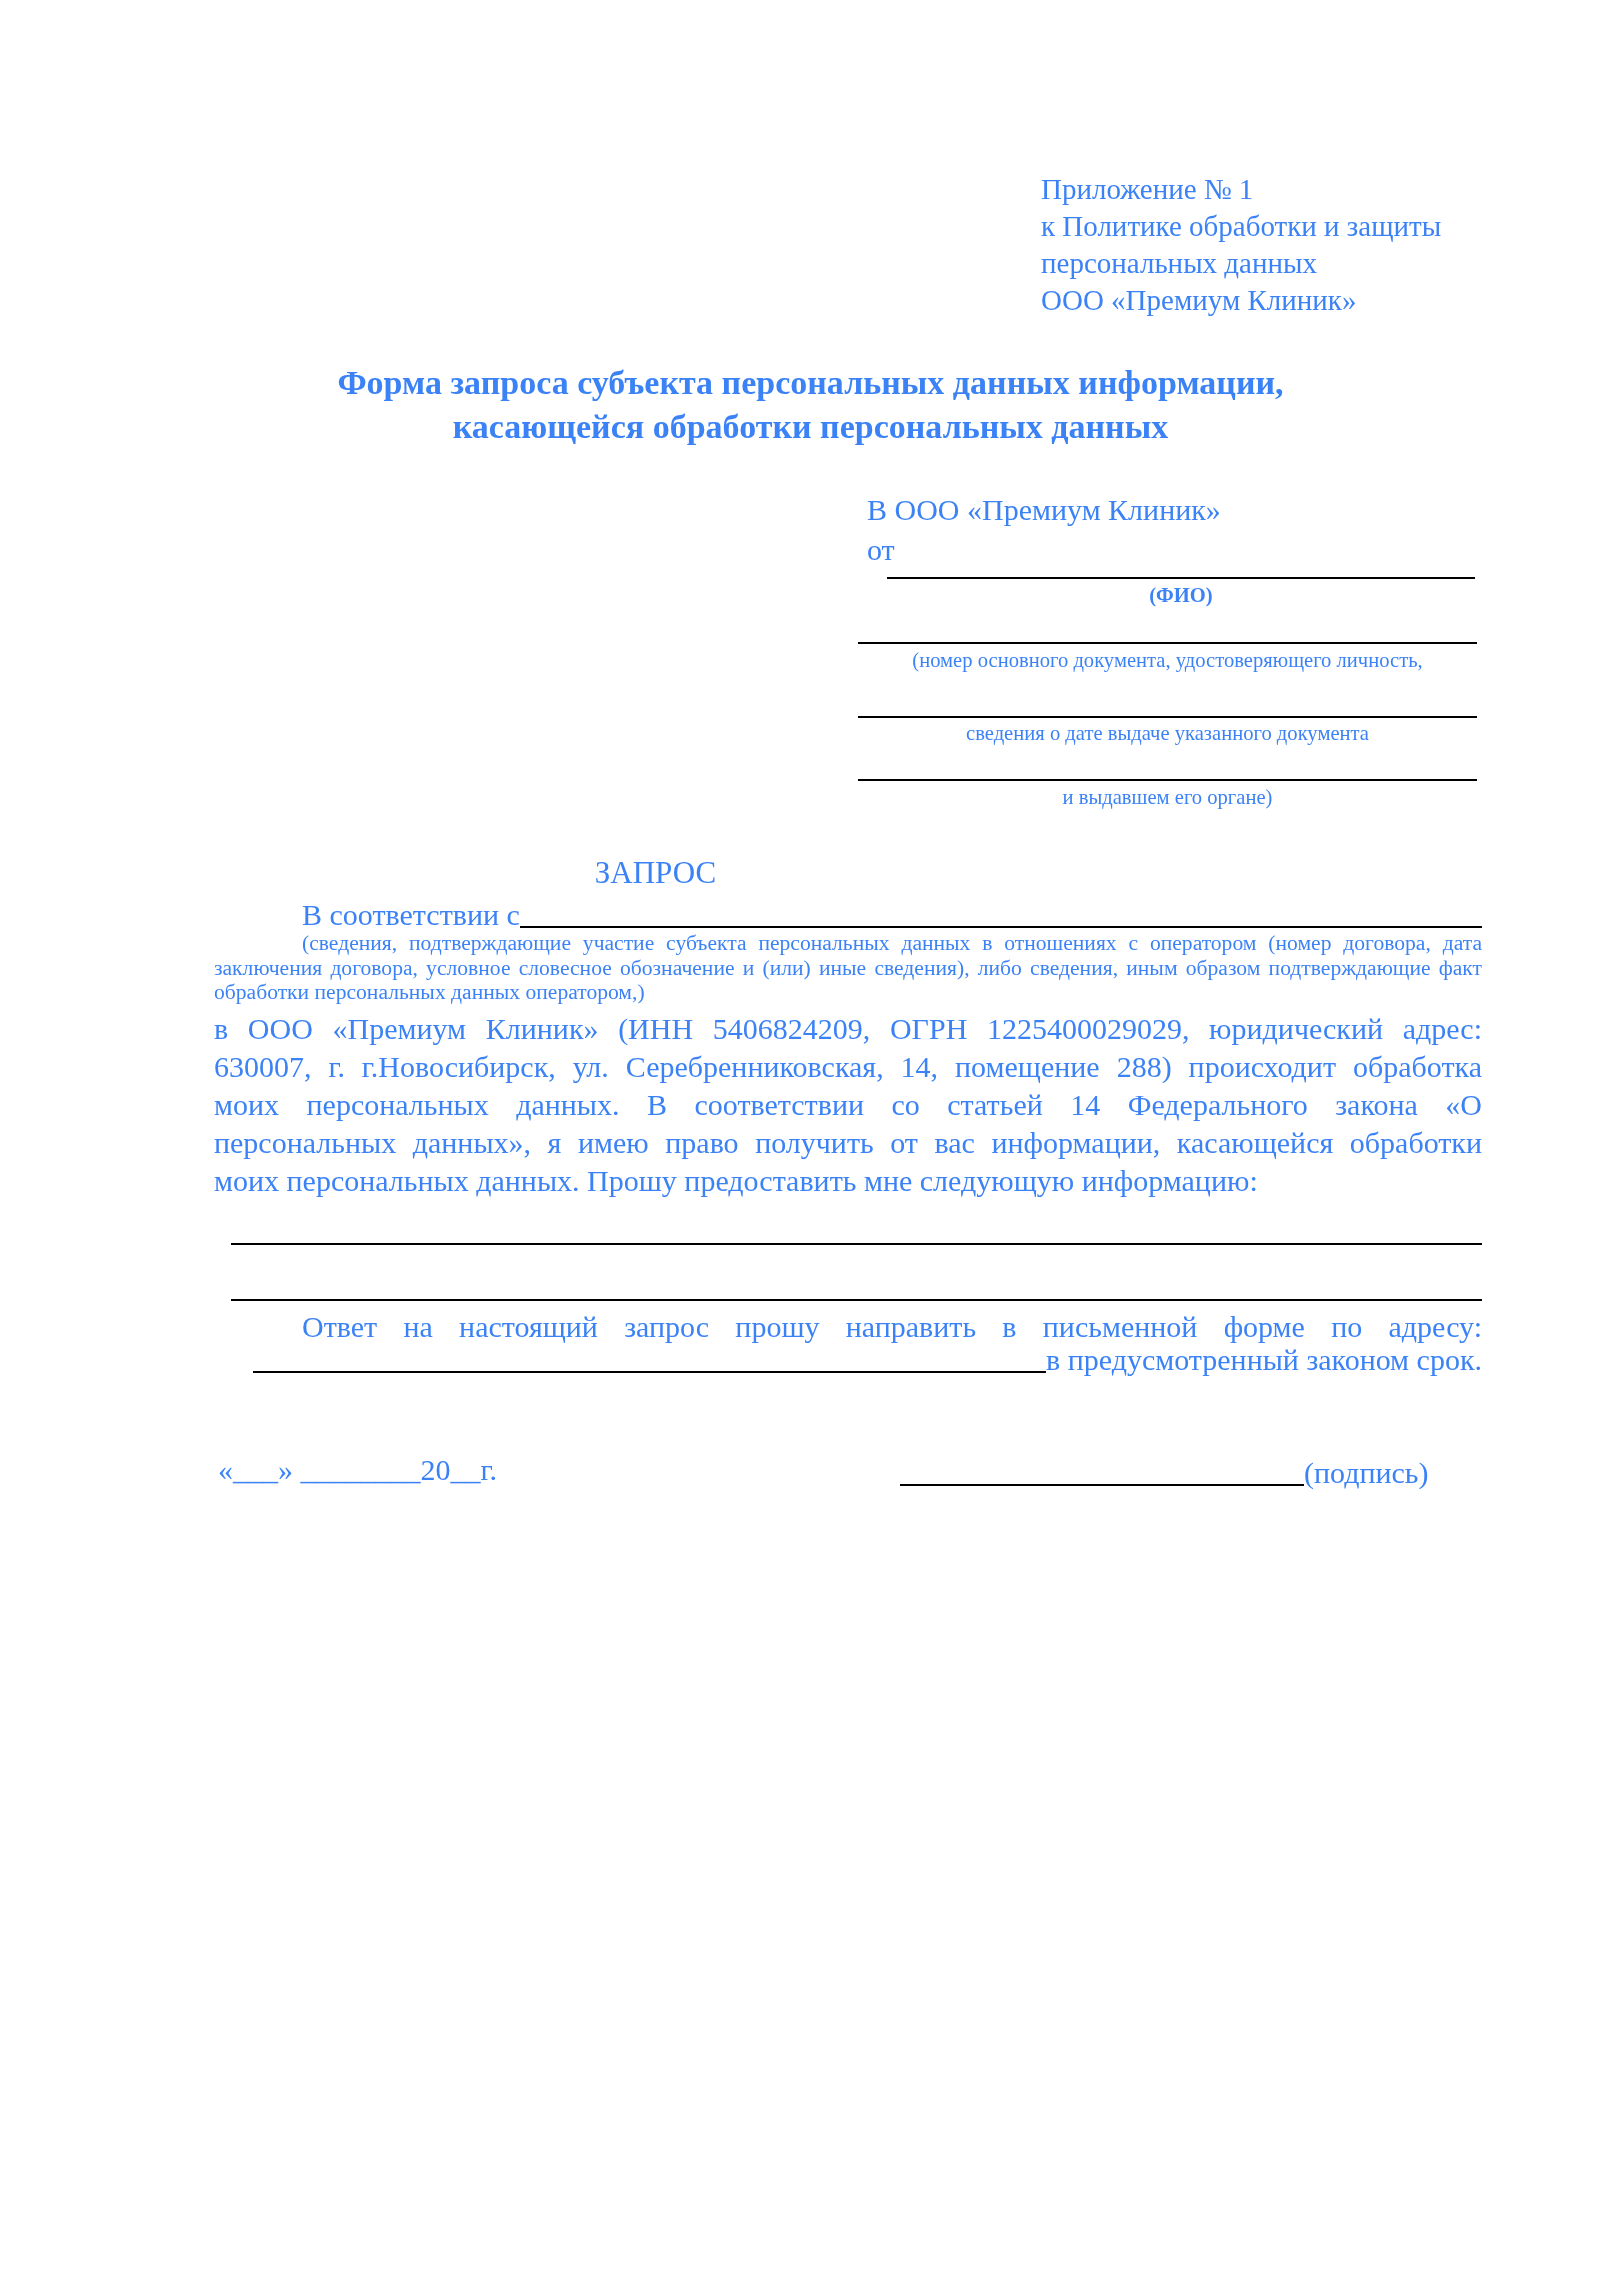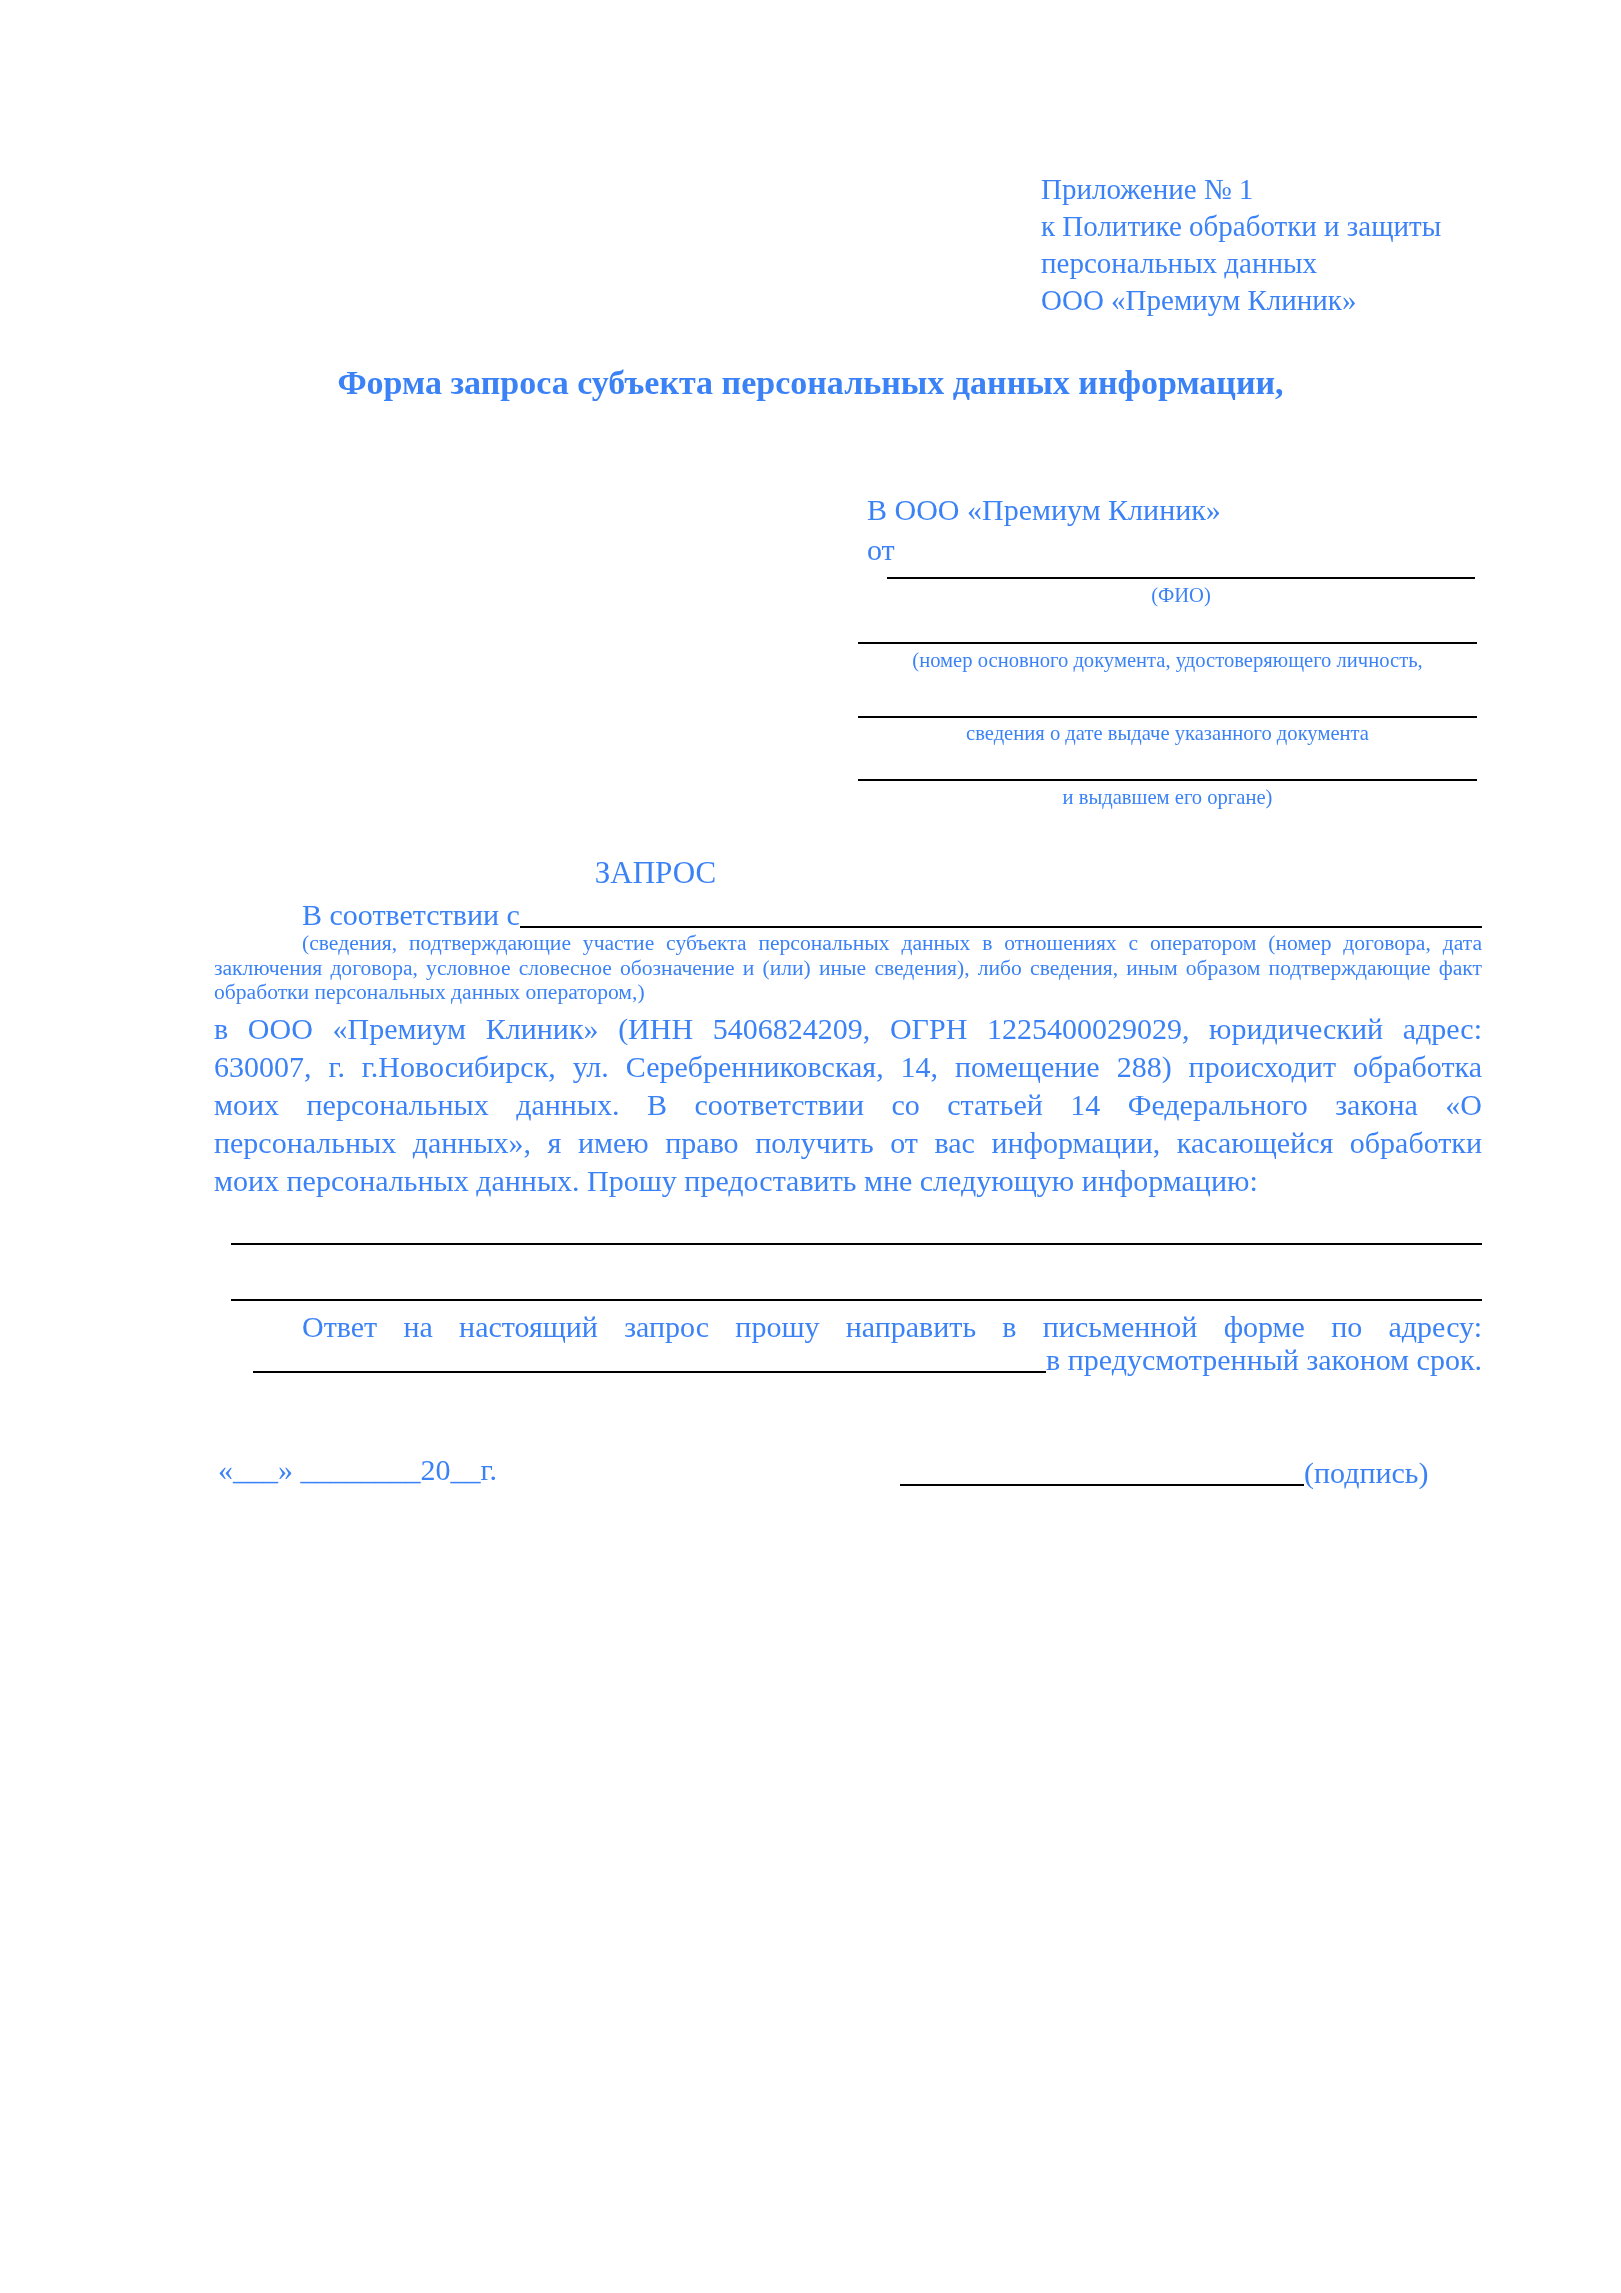--- a/index.html
+++ b/index.html
@@ -43,27 +43,28 @@
 
   <div class="header-block">
     <div>Приложение № 1</div>
     <div>к Политике обработки и защиты</div>
     <div>персональных данных</div>
     <div>ООО «Премиум Клиник»</div>
   </div>
 
   <div class="title">
     <div>Форма запроса субъекта персональных данных информации,</div>
+    <div>касающейся обработки персональных данных</div>
   </div>
 
   <div class="addr-text" style="left:867px; top:490px;">В ООО «Премиум Клиник»</div>
   <div class="addr-text" style="left:867px; top:530px;">от</div>
 
   <div class="hline" style="left:887px; top:577px; width:588px;"></div>
-  <div class="caption" style="left:887px; top:584px; width:588px;">(ФИО)</div>
+  <div class="caption" style="left:887px; top:584px; width:588px;font-weight:bold;">(ФИО)</div>
 
   <div class="hline" style="left:858px; top:642px; width:619px;"></div>
   <div class="caption" style="left:858px; top:649px; width:619px;">(номер основного документа, удостоверяющего личность,</div>
 
   <div class="hline" style="left:858px; top:716px; width:619px;"></div>
   <div class="caption" style="left:858px; top:722px; width:619px;">сведения о дате выдаче указанного документа</div>
 
   <div class="hline" style="left:858px; top:779px; width:619px;"></div>
   <div class="caption" style="left:858px; top:786px; width:619px;">и выдавшем его органе)</div>
 

